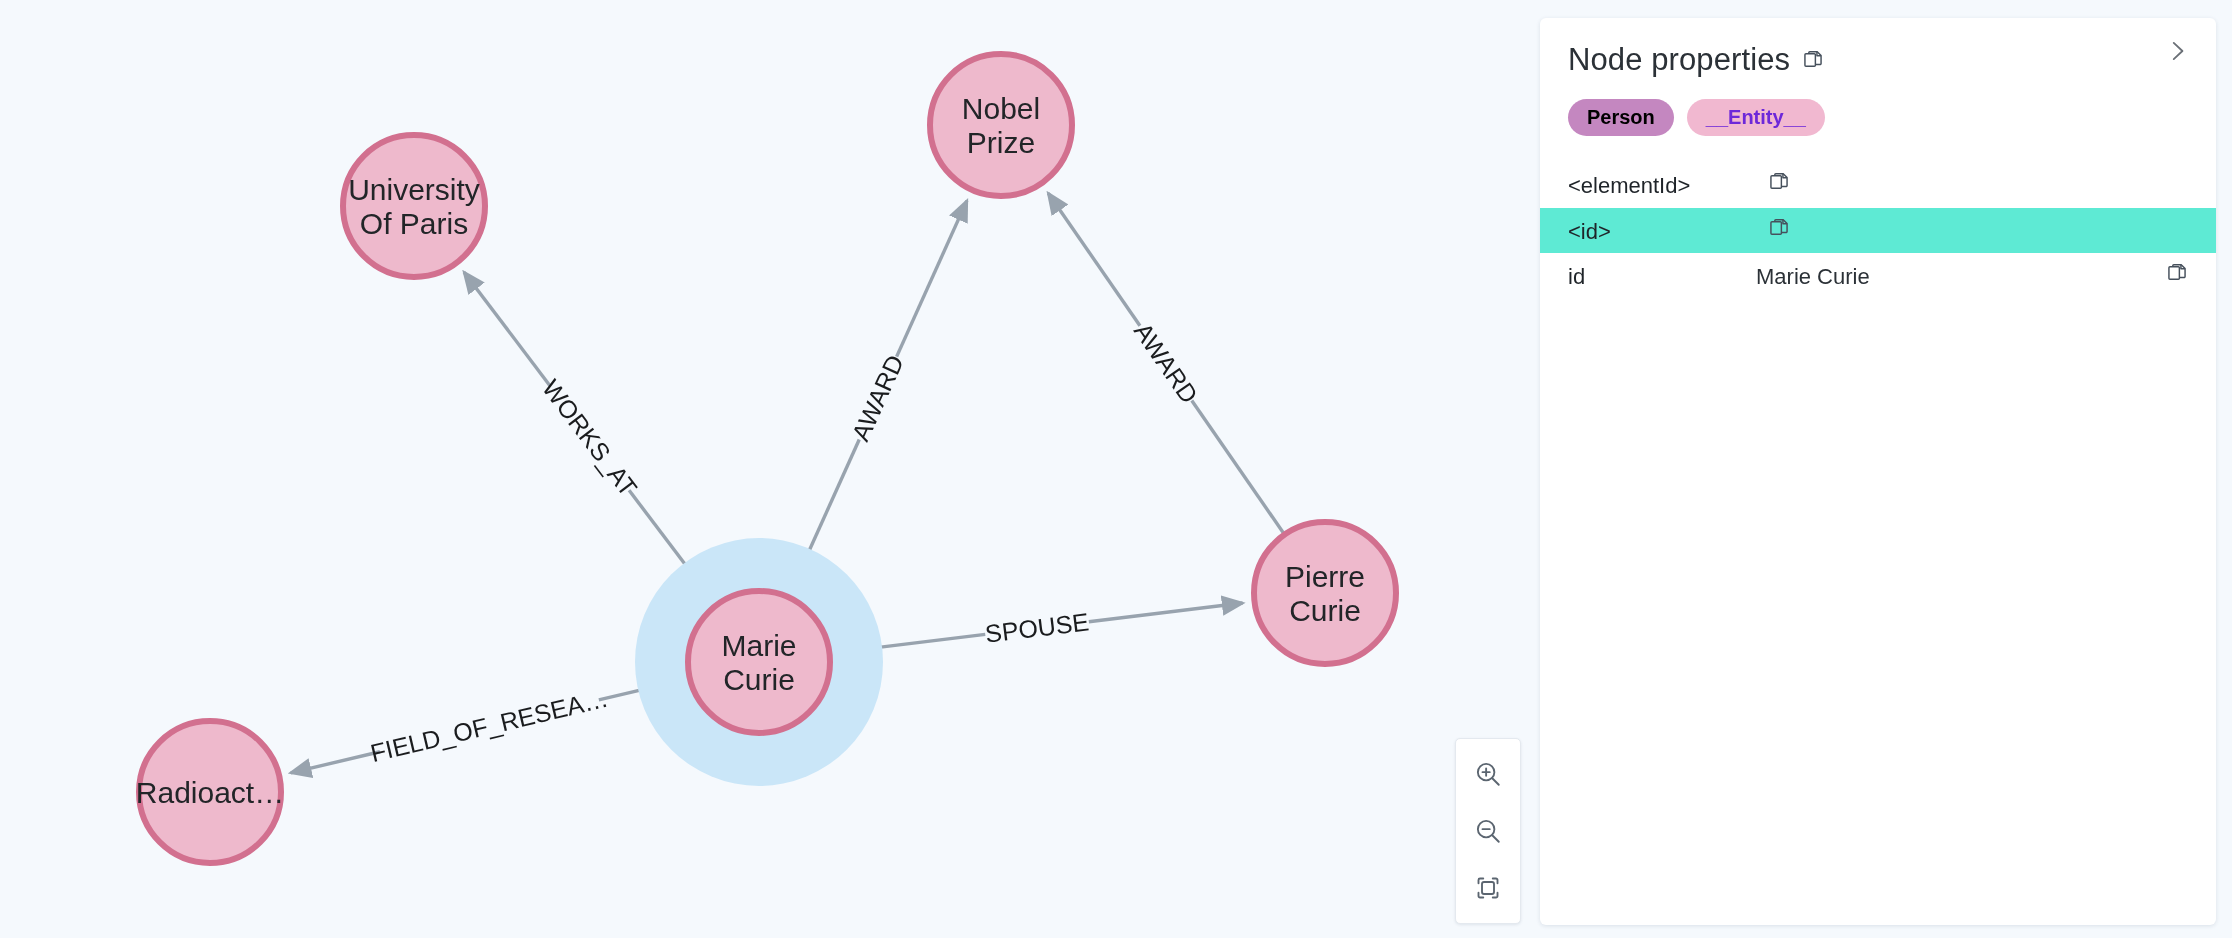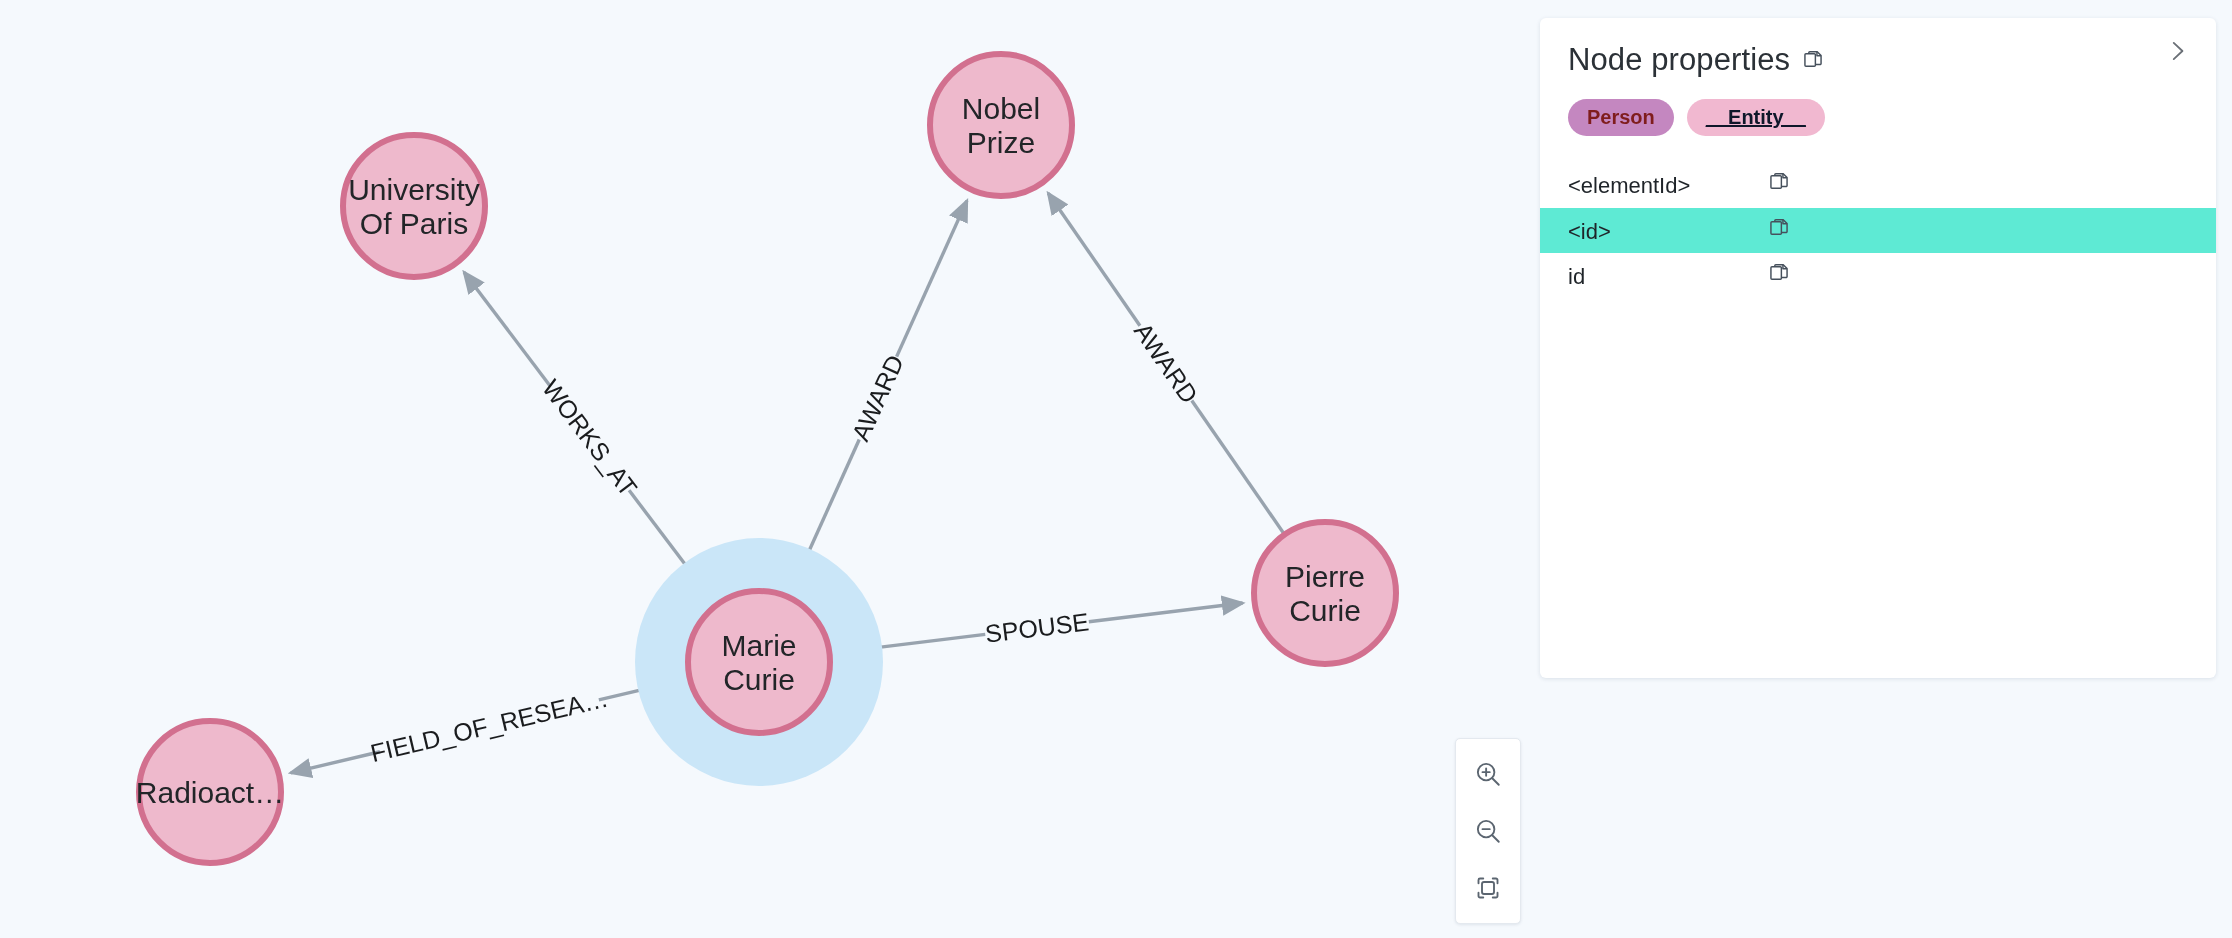--- a/index.html
+++ b/index.html
@@ -36,21 +36,21 @@
   }
   .zoom-btn{
     width:44px;height:44px;display:flex;align-items:center;justify-content:center;
     cursor:pointer;border-radius:4px;
   }
   .zoom-btn svg{display:block;}
 
   
   #node-panel{
     position:absolute;left:1540px;top:18px;
-    width:676px;height:660px;
+    width:676px;height:907px;
     background:#ffffff;border-radius:6px;
     box-shadow:0 1px 4px rgba(40,60,90,.13);
     box-sizing:border-box;
     overflow:hidden;
   }
   #panel-header{
     position:relative;
     padding:26px 28px 0 28px;
     display:flex;align-items:flex-start;
   }
@@ -208,22 +208,22 @@
     <div id="panel-collapse">
       <span>
         <svg width="26" height="26" viewBox="0 0 24 24" fill="none" stroke="#6b7077" stroke-width="1.7" stroke-linecap="round" stroke-linejoin="round">
           <polyline points="9,4.5 17,12 9,19.5"></polyline>
         </svg>
       </span>
     </div>
   </div>
 
   <div id="label-chips">
-      <div class="chip" style="background: rgb(196, 135, 192); color: #7f1d1d;">Person</div>
-      <div class="chip" style="background: rgb(241, 184, 208); color: #0f172a; text-decoration: underline;">__Entity__</div>
+      <div class="chip" style="background: rgb(196, 135, 192); color: #000000;">Person</div>
+      <div class="chip" style="background: rgb(241, 184, 208); color: #6d28d9;">__Entity__</div>
     </div>
 
   <div id="prop-table">
       <div class="prop-row">
         <div class="prop-key">&lt;elementId&gt;</div>
         <div class="prop-copy">
           <svg width="22" height="22" viewBox="0 0 24 24" fill="none" stroke="#46505c" stroke-width="1.6" stroke-linejoin="round">
   <rect x="3.2" y="6.2" width="11.4" height="13.6" rx="1.1"></rect>
   <path d="M7.4 6.2 V5.1 a1.1 1.1 0 0 1 1.1 -1.1 H16.6 L20.8 8.2 V16.9 a1.1 1.1 0 0 1 -1.1 1.1 H14.6"></path>
   <path d="M16.3 4.1 V8.4 H20.7"></path>
@@ -235,20 +235,21 @@
         <div class="prop-copy">
           <svg width="22" height="22" viewBox="0 0 24 24" fill="none" stroke="#46505c" stroke-width="1.6" stroke-linejoin="round">
   <rect x="3.2" y="6.2" width="11.4" height="13.6" rx="1.1"></rect>
   <path d="M7.4 6.2 V5.1 a1.1 1.1 0 0 1 1.1 -1.1 H16.6 L20.8 8.2 V16.9 a1.1 1.1 0 0 1 -1.1 1.1 H14.6"></path>
   <path d="M16.3 4.1 V8.4 H20.7"></path>
           </svg>
         </div>
       </div>
       <div class="prop-row">
         <div class="prop-key">id</div>
+        <div class="prop-val">Marie Curie</div>
         <div class="prop-copy">
           <svg width="22" height="22" viewBox="0 0 24 24" fill="none" stroke="#46505c" stroke-width="1.6" stroke-linejoin="round">
   <rect x="3.2" y="6.2" width="11.4" height="13.6" rx="1.1"></rect>
   <path d="M7.4 6.2 V5.1 a1.1 1.1 0 0 1 1.1 -1.1 H16.6 L20.8 8.2 V16.9 a1.1 1.1 0 0 1 -1.1 1.1 H14.6"></path>
   <path d="M16.3 4.1 V8.4 H20.7"></path>
           </svg>
         </div>
       </div>
     </div>
 

